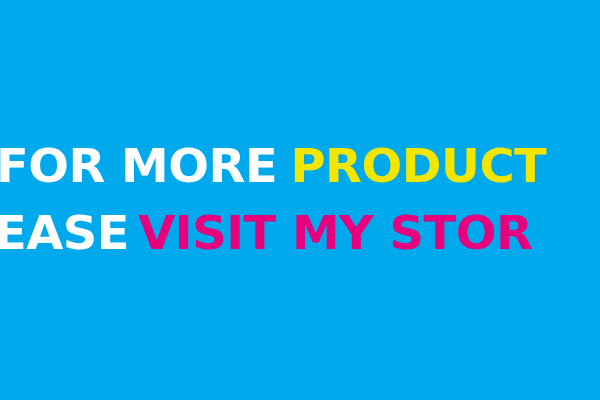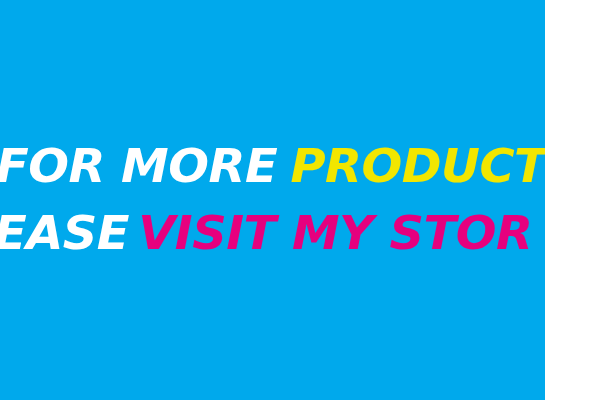--- a/index.html
+++ b/index.html
@@ -8,24 +8,23 @@
   }
   body {
     width: 600px;
     height: 400px;
     overflow: hidden;
     font-family: "DejaVu Sans", sans-serif;
   }
 
   #banner {
     position: relative;
-    width: 545px;
+    width: 600px;
     height: 400px;
     overflow: hidden;
-    font-style: italic;
   }
 
   #text-block {
     position: absolute;
     left: 0;
     top: 0;
     width: 600px;
     height: 400px;
     overflow: hidden;
   }

